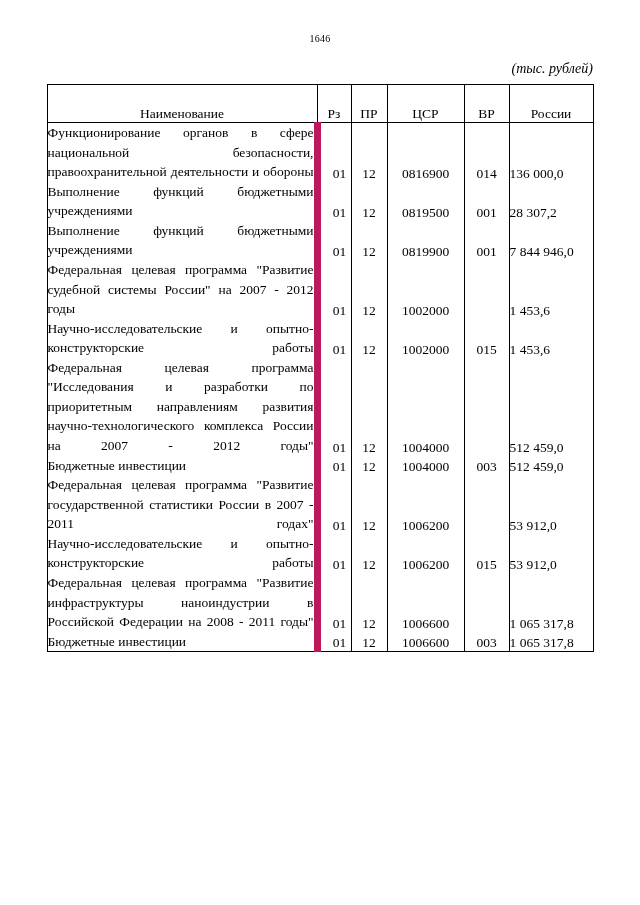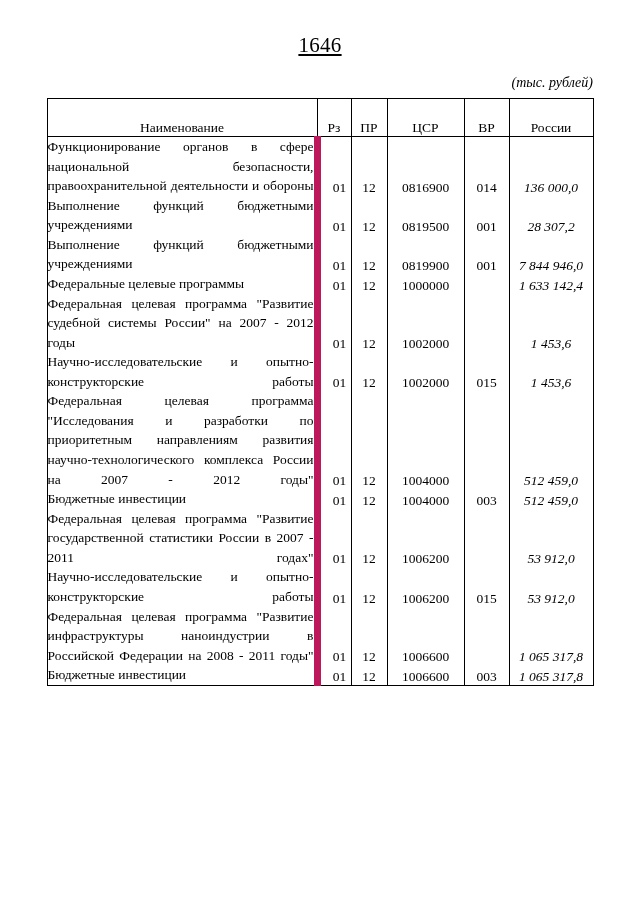--- a/index.html
+++ b/index.html
@@ -16,24 +16,23 @@
   }
   .page {
     width: 640px;
     height: 905px;
     box-sizing: border-box;
     padding: 0;
     position: relative;
   }
   .page-number {
     text-align: center;
-    font-size: 21px;
+    font-size: 10px;
     margin-top: 33px;
     letter-spacing: 0.3px;
-    text-decoration: underline;
   }
   .units-line {
     text-align: right;
     font-size: 14px;
     margin-top: 17px;
     padding-right: 47px;
     font-style: italic;
   }
   table.budget {
     border-collapse: collapse;
@@ -74,27 +73,26 @@
     text-align: left;
     text-align-last: left;
   }
   td.code {
     text-align: center;
     vertical-align: bottom;
     padding-bottom: 5px;
     font-size: 13.5px;
   }
   td.sum {
-    text-align: center;
+    text-align: left;
     padding-right: 8px;
     padding-bottom: 5px;
     vertical-align: bottom;
     font-size: 13.5px;
     white-space: nowrap;
-    font-style: italic;
   }
   tr.row td { border-top: none; border-bottom: none; }
   tr.row td.name { border-left: 1px solid #000; border-right: 7px solid #be185d; }
   tr.row td.code, tr.row td.sum { border-left: none; border-right: 1px solid #000; }
   tr.row td.rz { border-left: 1px solid #000; padding-left: 8px; }
   tbody tr:first-child td { border-top: none; }
   tbody tr:last-child td { border-bottom: 1px solid #000; }
   table.budget { border: none; }
   tbody { border-left: 1px solid #000; }
 </style>
@@ -145,28 +143,20 @@
         </tr>
         <tr class="row">
           <td class="name">Выполнение функций бюджетными учреждениями</td>
           <td class="code rz">01</td>
           <td class="code pr">12</td>
           <td class="code csr">0819900</td>
           <td class="code vr">001</td>
           <td class="sum">7 844 946,0</td>
         </tr>
         <tr class="row">
-          <td class="name single">Федеральные целевые программы</td>
-          <td class="code rz">01</td>
-          <td class="code pr">12</td>
-          <td class="code csr">1000000</td>
-          <td class="code vr"></td>
-          <td class="sum">1 633 142,4</td>
-        </tr>
-        <tr class="row">
           <td class="name">Федеральная целевая программа "Развитие судебной системы России" на 2007 - 2012 годы</td>
           <td class="code rz">01</td>
           <td class="code pr">12</td>
           <td class="code csr">1002000</td>
           <td class="code vr"></td>
           <td class="sum">1 453,6</td>
         </tr>
         <tr class="row">
           <td class="name">Научно-исследовательские и опытно-конструкторские работы</td>
           <td class="code rz">01</td>

